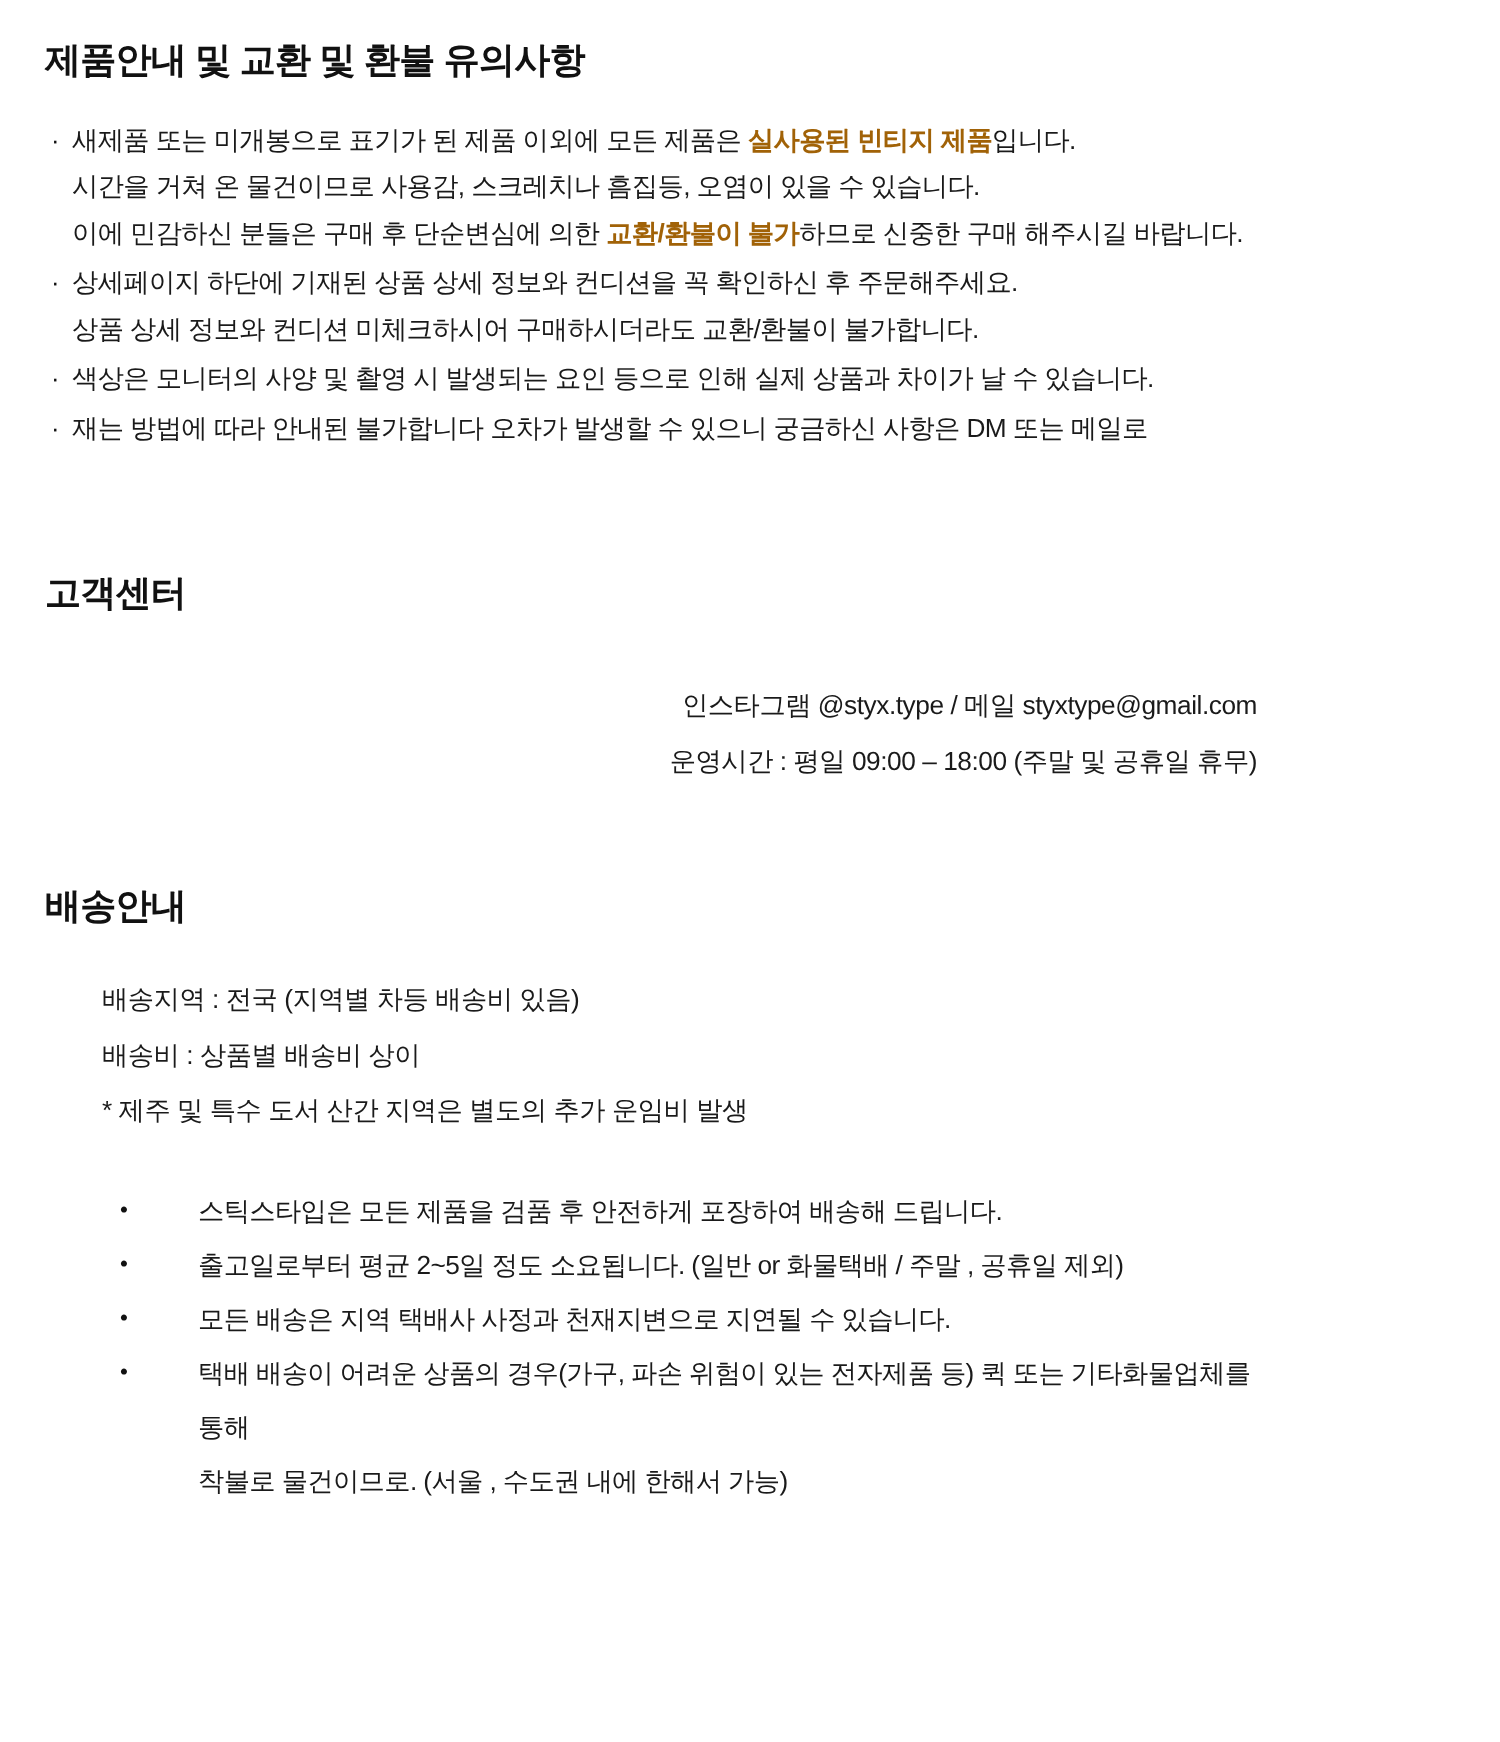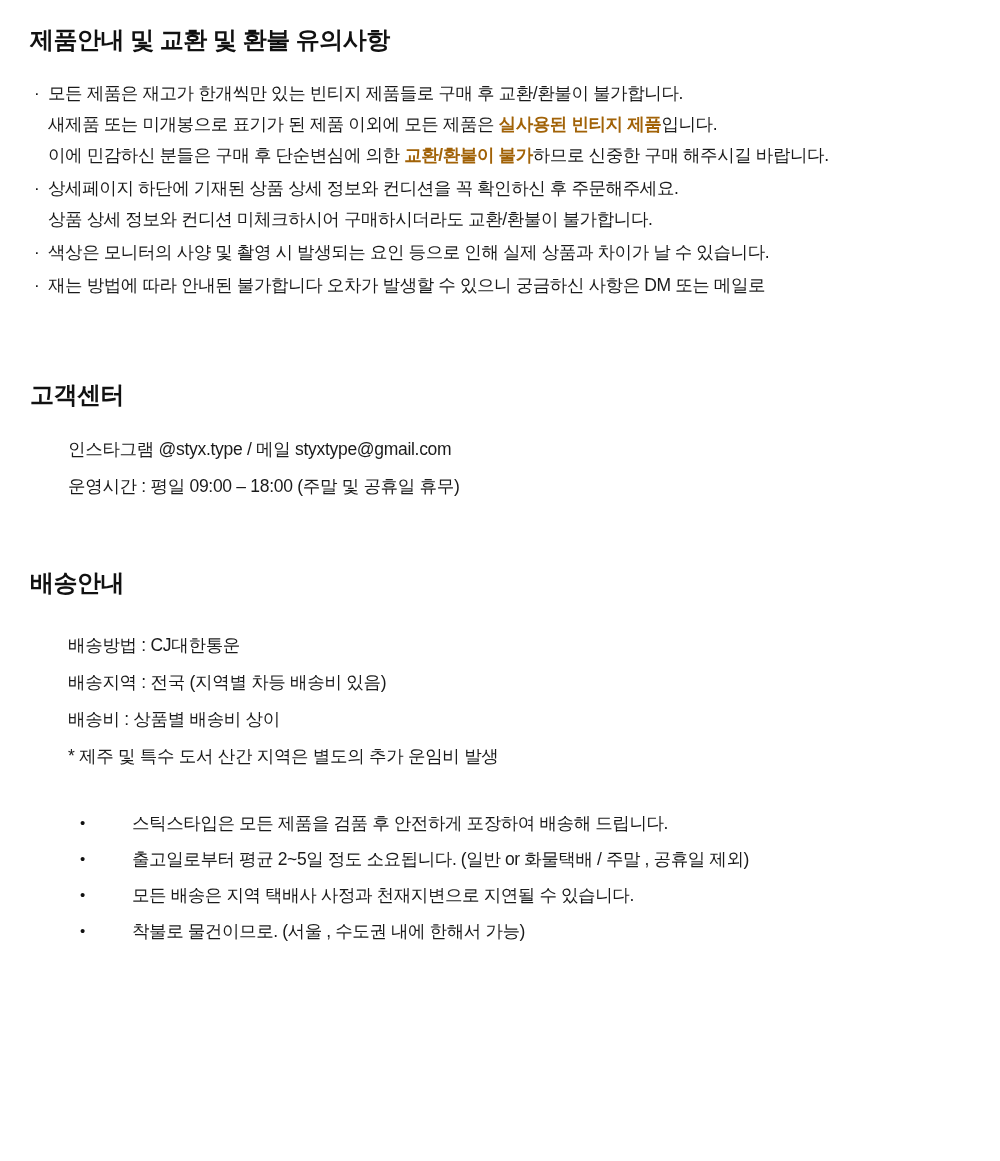--- a/index.html
+++ b/index.html
@@ -79,21 +79,22 @@
     padding: 0 0 0 38px;
     list-style: none;
   }
   .plain-list li {
     font-size: 17.5px;
     line-height: 37px;
     letter-spacing: -0.3px;
     color: #1a1a1a;
   }
   .cs-block {
-    margin-top: 20px;
+    margin-top: 41px;
+    text-align: right;
   }
   .ship-block {
     margin-top: 28px;
   }
   .ship-bullets {
     margin: 0;
     padding: 0 0 0 46px;
     list-style: none;
     margin-top: 30px;
   }
@@ -116,22 +117,22 @@
 
 <div class="page">
 
   <h2 class="section-title">제품안내 및 교환 및 환불 유의사항</h2>
 
   <div class="block-policy">
     <ul class="bullet-group" id="policy-bullets">
         <li class="bullet-item">
           <span class="bullet-mark">·</span>
           <div class="bullet-body">
-            <div class="line">모든 제품은 재고가 한개씩만 있는 빈티지 제품들로 구매 후 교환/환불이 불가합니다.</div>
             <div class="line indent">새제품 또는 미개봉으로 표기가 된 제품 이외에 모든 제품은 <b>실사용된 빈티지 제품</b>입니다.</div>
+            <div class="line indent">시간을 거쳐 온 물건이므로 사용감, 스크레치나 흠집등, 오염이 있을 수 있습니다.</div>
             <div class="line indent">이에 민감하신 분들은 구매 후 단순변심에 의한 <b>교환/환불이 불가</b>하므로 신중한 구매 해주시길 바랍니다.</div>
           </div>
         </li>
         <li class="bullet-item">
           <span class="bullet-mark">·</span>
           <div class="bullet-body">
             <div class="line">상세페이지 하단에 기재된 상품 상세 정보와 컨디션을 꼭 확인하신 후 주문해주세요.</div>
             <div class="line indent">상품 상세 정보와 컨디션 미체크하시어 구매하시더라도 교환/환불이 불가합니다.</div>
           </div>
         </li>
@@ -158,21 +159,20 @@
         <li>인스타그램 @styx.type / 메일 styxtype@gmail.com</li>
         <li>운영시간 : 평일 09:00 – 18:00 (주말 및 공휴일 휴무)</li>
       </ul>
   </div>
 
   <div class="section-gap-md"></div>
 
   <h2 class="section-title">배송안내</h2>
   <div class="ship-block">
     <ul class="plain-list" id="ship-info">
-        <li>배송방법 : CJ대한통운</li>
         <li>배송지역 : 전국 (지역별 차등 배송비 있음)</li>
         <li>배송비 : 상품별 배송비 상이</li>
         <li>* 제주 및 특수 도서 산간 지역은 별도의 추가 운임비 발생</li>
       </ul>
     <ul class="ship-bullets bullet-group" id="ship-bullets">
         <li class="bullet-item">
           <span class="bullet-mark">•</span>
           <div class="bullet-body">
             <div class="line">스틱스타입은 모든 제품을 검품 후 안전하게 포장하여 배송해 드립니다.</div>
           </div>
@@ -185,19 +185,20 @@
         </li>
         <li class="bullet-item">
           <span class="bullet-mark">•</span>
           <div class="bullet-body">
             <div class="line">모든 배송은 지역 택배사 사정과 천재지변으로 지연될 수 있습니다.</div>
           </div>
         </li>
         <li class="bullet-item">
           <span class="bullet-mark">•</span>
           <div class="bullet-body">
+            <div class="line">택배 배송이 어려운 상품의 경우(가구, 파손 위험이 있는 전자제품 등) 퀵 또는 기타화물업체를 통해</div>
             <div class="line indent">착불로 물건이므로. (서울 , 수도권 내에 한해서 가능)</div>
           </div>
         </li>
       </ul>
   </div>
 
 </div>
 
 </body></html>

